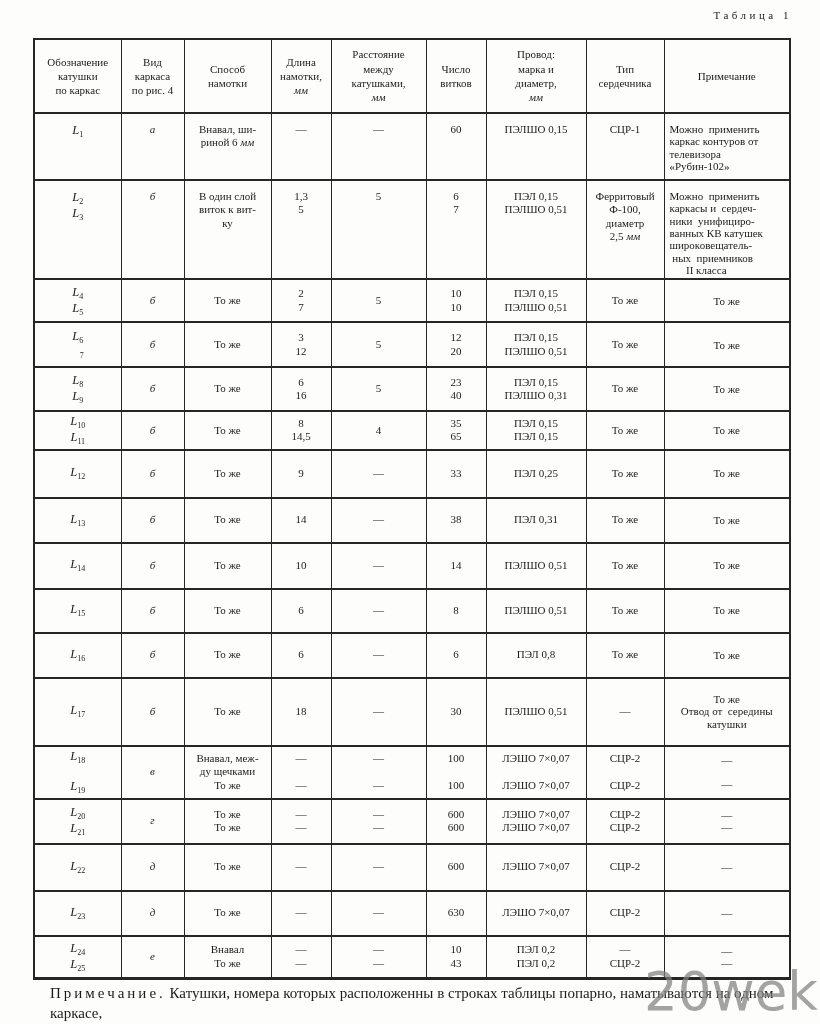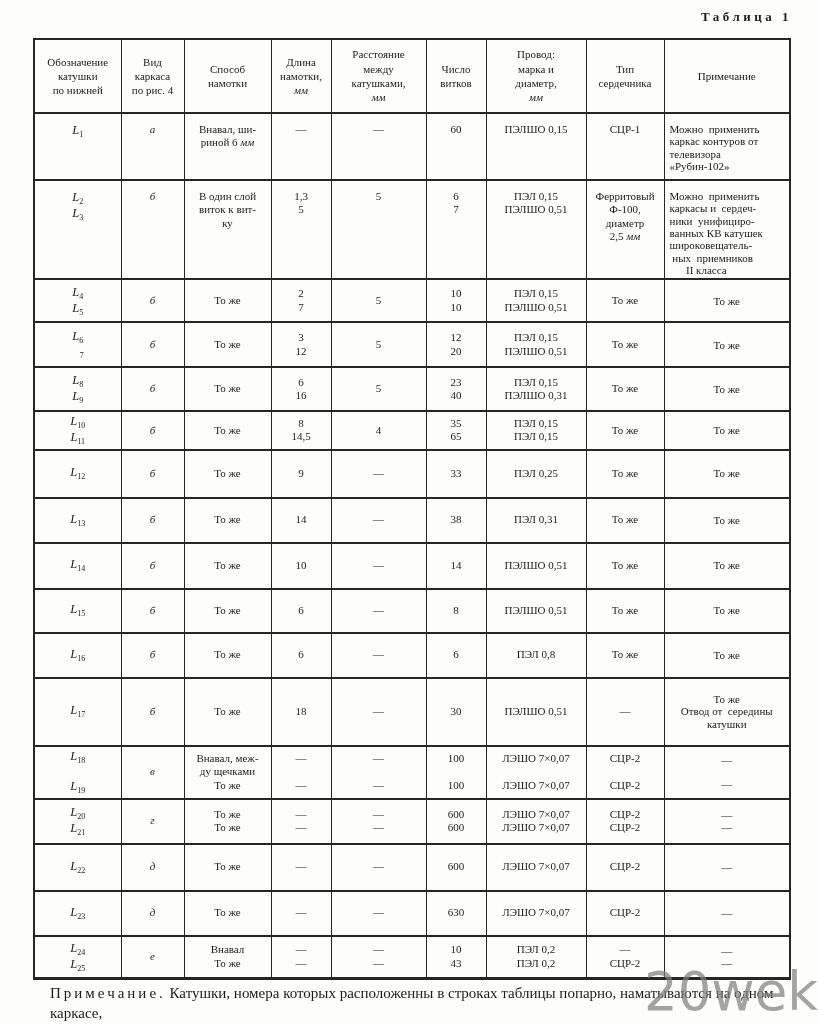--- a/index.html
+++ b/index.html
@@ -3,21 +3,21 @@
 <meta charset="utf-8">
 <style>
   html,body{margin:0;padding:0;}
   body{
     width:820px;height:1024px;position:relative;overflow:hidden;
     background:#fdfdfb;color:#1b1b1b;
     font-family:"Liberation Serif","DejaVu Serif",serif;
   }
   .page-title{
     position:absolute;top:9px;right:28px;
-    font-size:13px;font-weight:bold;letter-spacing:3.5px;
+    font-size:11px;font-weight:normal;letter-spacing:3.5px;
     color:#1e1e1e;
   }
   .spec-table{
     position:absolute;left:33px;top:38px;width:756px;
     border-collapse:collapse;table-layout:fixed;
     border:2px solid #262626;border-bottom-width:3px;
   }
   .spec-table th{
     font-weight:normal;font-size:11px;line-height:1.3;
     text-align:center;vertical-align:middle;
@@ -84,21 +84,21 @@
       <col style="width:60px">
     <col style="width:100px">
       <col style="width:78px">
       <col style="width:126px">
   </colgroup>
   <thead>
     <tr id="header-row">
         <th>
           <div class="ln">Обозначение</div>
           <div class="ln">катушки</div>
-          <div class="ln">по нижней</div>
+          <div class="ln">по каркас</div>
         </th>
         <th>
           <div class="ln">Вид</div>
           <div class="ln">каркаса</div>
           <div class="ln">по рис. 4</div>
         </th>
         <th>
           <div class="ln">Способ</div>
           <div class="ln">намотки</div>
         </th>

